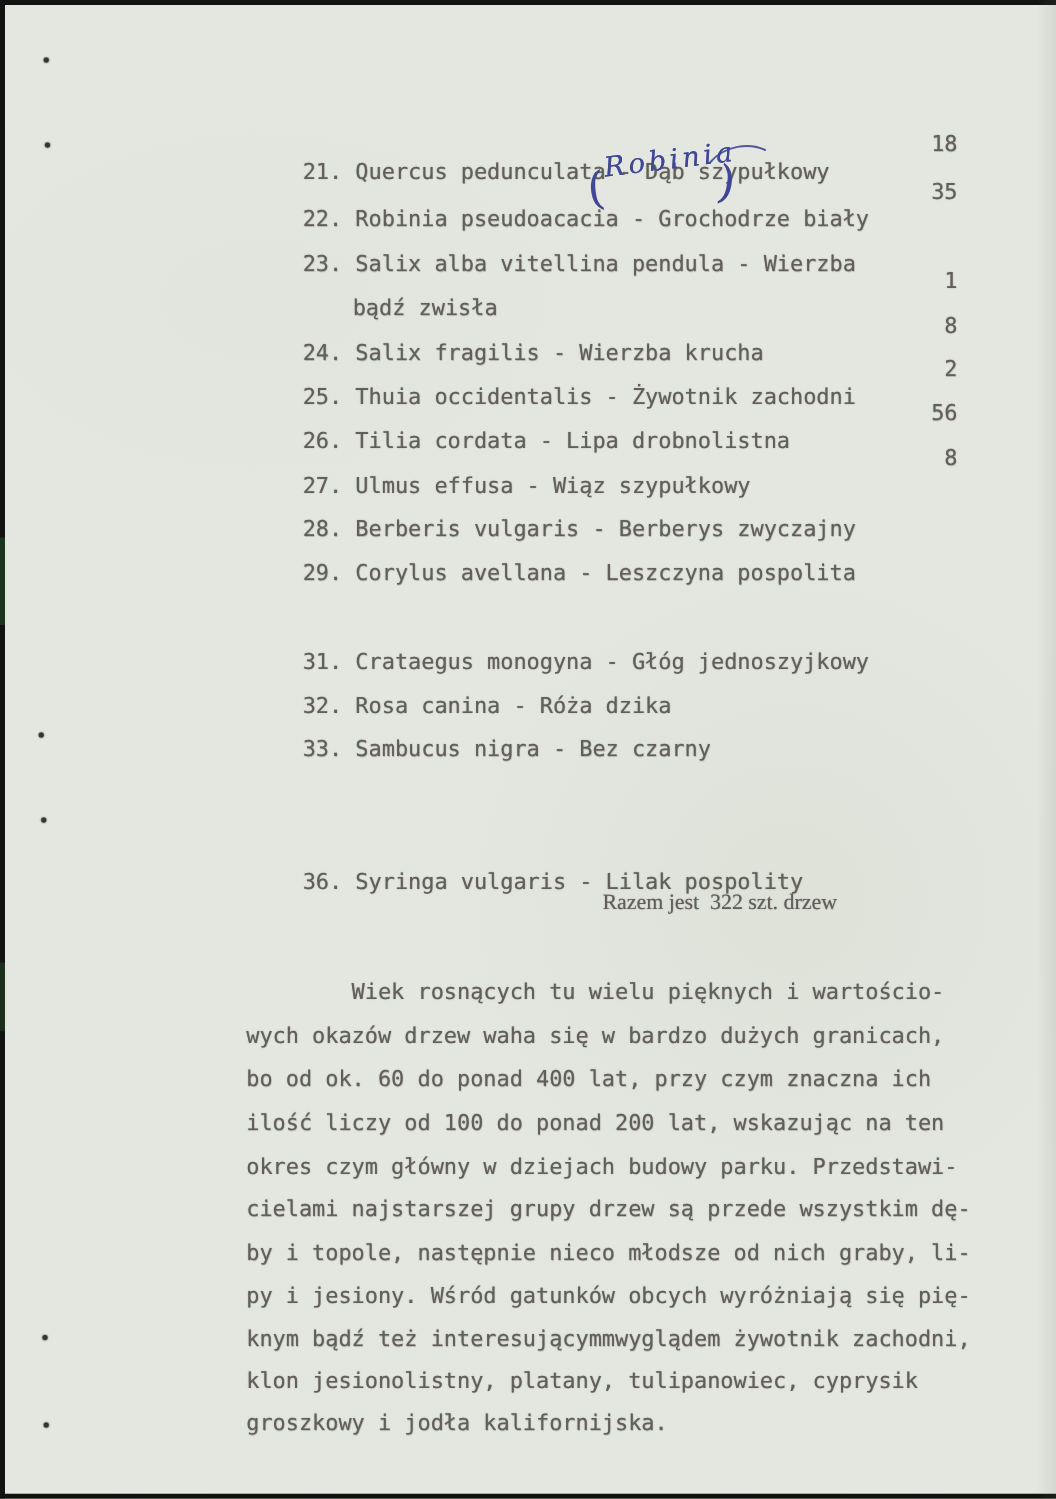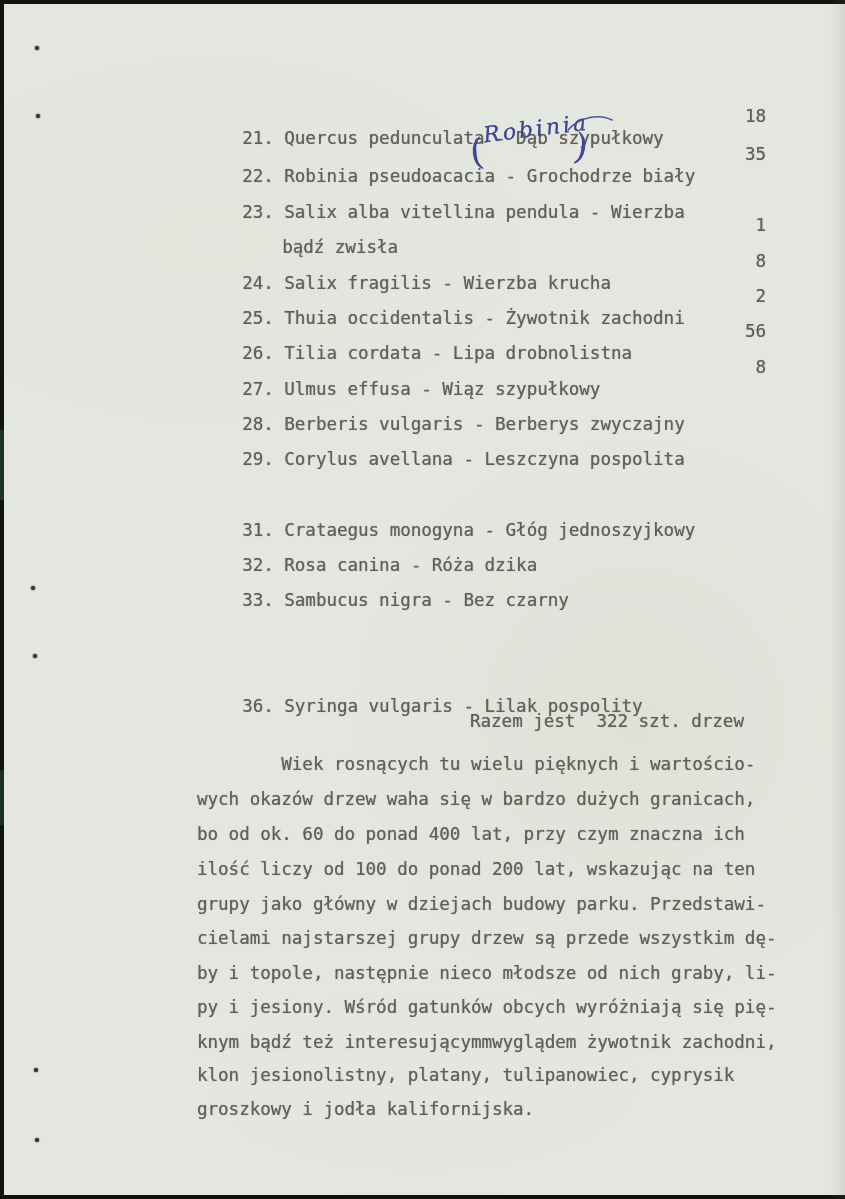--- a/index.html
+++ b/index.html
@@ -30,22 +30,22 @@
   .type{
     font-size:17.5px;line-height:22px;color:#615f58;
     text-shadow:0 0 1px rgba(97,95,88,.55), 0.4px 0.4px 0 rgba(97,95,88,.25);
     white-space:pre;
   }
   .row{position:absolute;left:200px;width:566px;height:22px;}
   .row .t{white-space:pre;}
   .row .t.cont{padding-left:40px;display:inline-block;}
   .row .count{position:absolute;right:0;top:0;}
 
-  .pline{position:absolute;left:197px;}
-  .summary{position:absolute;left:470px;top:710px;}
+  .pline{position:absolute;left:197px;margin-top:30px;}
+  .summary{position:absolute;left:482px;top:710px;font-family:Liberation Serif, serif;}
 
   .ink{color:#3f4796;font-family:"DejaVu Serif", "Liberation Serif", serif;}
   .hand-word{
     position:absolute;left:483px;top:116px;
     font-style:italic;font-size:22px;letter-spacing:3px;
     transform:rotate(-7deg);
     text-shadow:0 0 0.5px rgba(63,71,150,.8);
   }
   .hand-flourish{position:absolute;left:566px;top:112px;}
   .hand-paren-open{
@@ -138,21 +138,21 @@
   </svg>
   <span class="ink hand-paren-open">(</span>
   <span class="ink hand-paren-close">)</span>
 
   <div class="summary type">Razem jest  322 szt. drzew</div>
 
   <div class="pline type" style="top:753px">        Wiek rosnących tu wielu pięknych i wartościo-</div>
   <div class="pline type" style="top:788px">wych okazów drzew waha się w bardzo dużych granicach,</div>
   <div class="pline type" style="top:823px">bo od ok. 60 do ponad 400 lat, przy czym znaczna ich</div>
   <div class="pline type" style="top:858px">ilość liczy od 100 do ponad 200 lat, wskazując na ten</div>
-  <div class="pline type" style="top:893px">grupy jako główny w dziejach budowy parku. Przedstawi-</div>
+  <div class="pline type" style="top:893px">okres czym główny w dziejach budowy parku. Przedstawi-</div>
   <div class="pline type" style="top:927px">cielami najstarszej grupy drzew są przede wszystkim dę-</div>
   <div class="pline type" style="top:962px">by i topole, następnie nieco młodsze od nich graby, li-</div>
   <div class="pline type" style="top:996px">py i jesiony. Wśród gatunków obcych wyróżniają się pię-</div>
   <div class="pline type" style="top:1031px">knym bądź też interesującymmwyglądem żywotnik zachodni,</div>
   <div class="pline type" style="top:1064px">klon jesionolistny, platany, tulipanowiec, cyprysik</div>
   <div class="pline type" style="top:1098px">groszkowy i jodła kalifornijska.</div>
 
 </div>
 
 </body></html>

